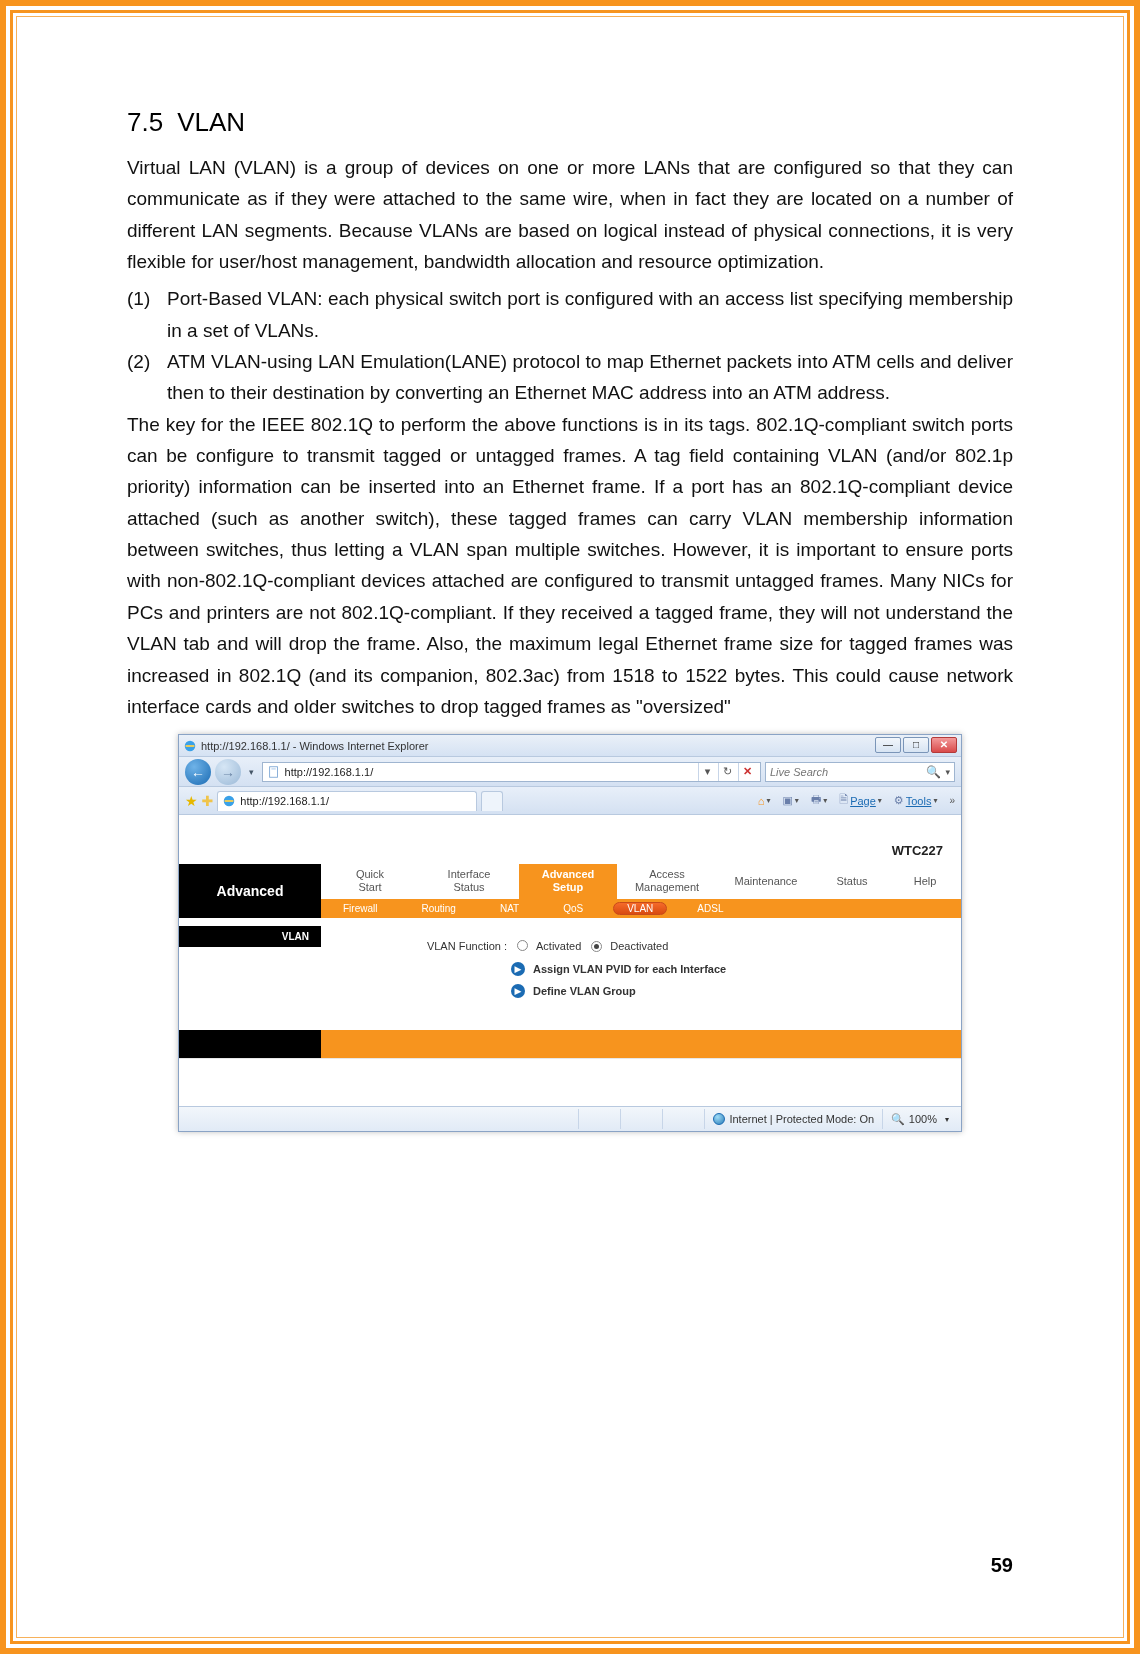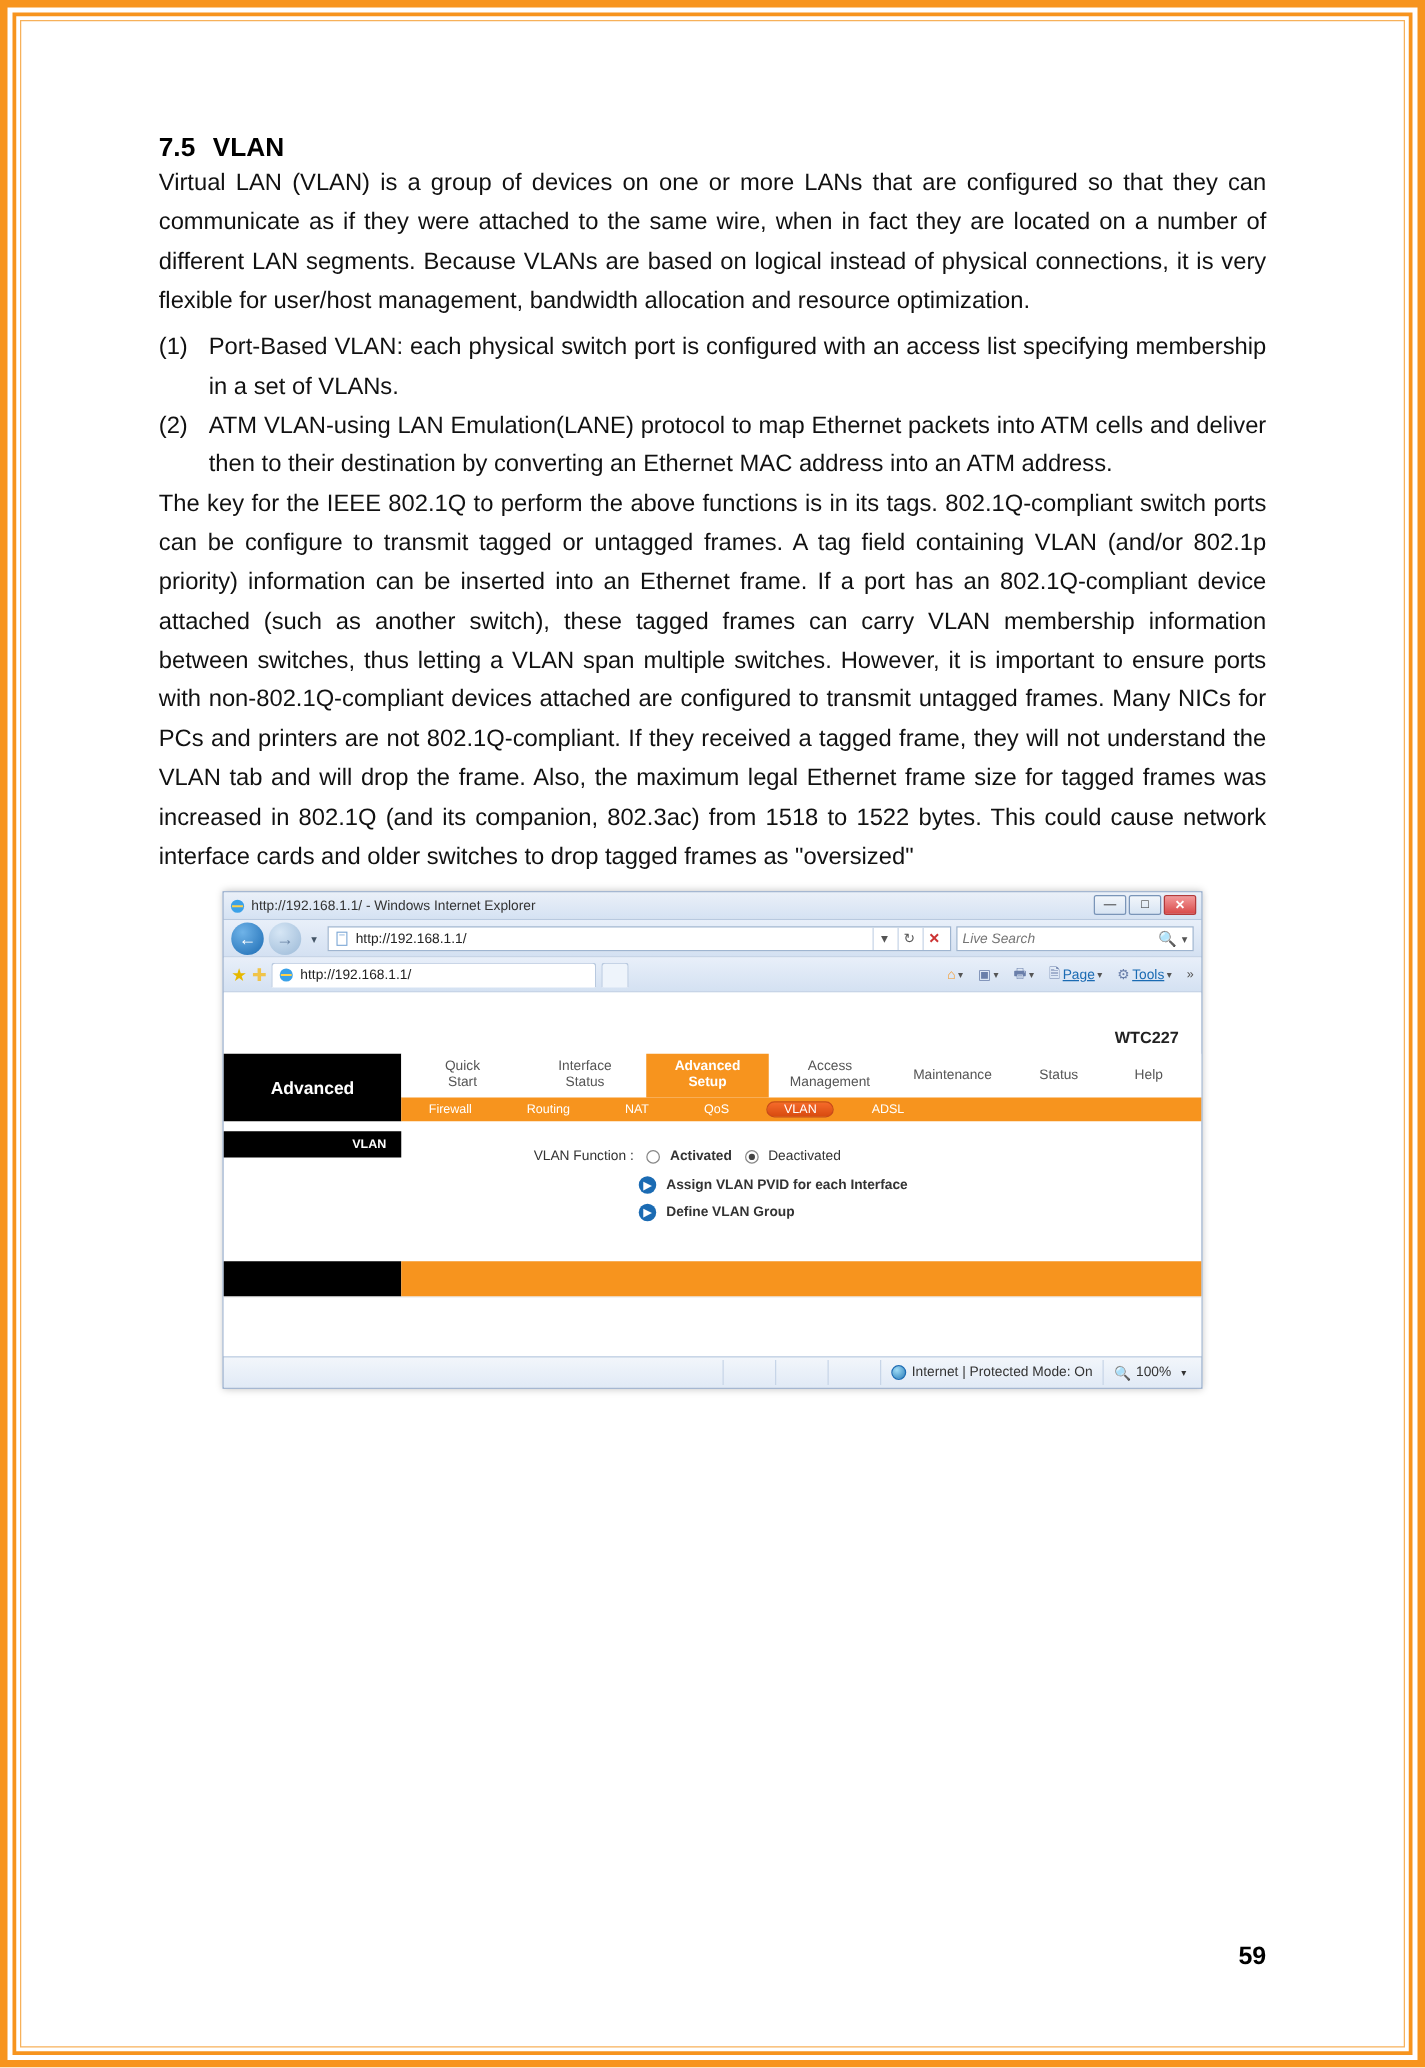--- a/index.html
+++ b/index.html
@@ -2,21 +2,21 @@
 <html><head>
 <meta charset="utf-8">
 <style>
   * { box-sizing: border-box; margin: 0; padding: 0; }
   html, body { width: 1140px; height: 1654px; }
   body { background: #fff; font-family: Arial, Helvetica, sans-serif; }
   .outer-border { width: 1140px; height: 1654px; border: 6px solid #f7941e; padding: 4px; }
   .mid-border   { width: 100%; height: 100%; border: 3px solid #f7941e; padding: 3px; }
   .inner-border { width: 100%; height: 100%; border: 1px solid #f7b15a; position: relative; padding: 90px 110px 60px 110px; }
   .page-number { position: absolute; right: 110px; bottom: 60px; font-weight: bold; font-size: 20px; color: #000; }
-  .heading { font-size: 21px; font-weight: bold; color: #000; }
+  .heading { font-size: 26px; font-weight: normal; color: #000; margin-bottom: 14px; }
   .heading .num { margin-right: 14px; }
   .body-text { font-size: 19px; line-height: 1.65; color: #111; text-align: justify; }
   .body-text p { margin-bottom: 6px; }
   .list-item { display: flex; font-size: 19px; line-height: 1.65; text-align: justify; }
   .list-item .marker { flex: 0 0 38px; }
   .list-item .txt { flex: 1; padding-left: 2px; }
   .screenshot-wrap { margin-top: 12px; display: flex; justify-content: center; }
   .ie-window { width: 784px; border: 1px solid #8aa3c5; box-shadow: 0 0 6px rgba(0,0,0,.25); background: #fff; font-size: 11px; color: #222; }
   .titlebar { height: 22px; background: linear-gradient(#eaf0f8,#d5e2f3); display: flex; align-items: center; padding: 0 4px; border-bottom: 1px solid #b8c9df; }
   .titlebar .ie-icon { width: 14px; height: 14px; margin-right: 4px; }
@@ -50,21 +50,21 @@
   .ie-icon-rss   { color:#6a7faa; }
   .ie-icon-print { color:#6a7faa; }
   .ie-icon-page  { color:#6a7faa; }
   .ie-icon-tools { color:#6a7faa; }
   .router-page { background:#fff; }
   .router-header { display:flex; justify-content:flex-end; padding: 28px 18px 6px 0; }
   .model { font-weight:bold; font-size:13px; color:#222; }
   .router-nav { display:flex; height:54px; }
   .router-nav-left { width:142px; background:#000; color:#fff; display:flex; align-items:center; justify-content:center; font-weight:bold; font-size:14px; }
   .router-nav-right { flex:1; display:flex; flex-direction:column; }
-  .router-tabs { flex:1; display:flex; background:#fff; }
+  .router-tabs { flex:1; display:flex; background:#fff;justify-content:space-between; }
   .rtab { flex-basis: 98px; display:flex; align-items:center; justify-content:center; text-align:center; font-size:11px; color:#555; padding:4px 2px; line-height:1.2; }
   .rtab.active { background:#f7941e; color:#fff; font-weight:bold; }
   .rtab.narrow { flex-basis:72px; }
   .router-subtabs { height:22px; background:#f7941e; display:flex; }
   .stab { color:#fff; font-size:10px; padding:0 22px; height:100%; display:flex; align-items:center; }
   .stab.active { position:relative; }
   .stab.active .pill { position:absolute; left:8px; right:8px; top:3px; bottom:3px; border:1px solid #c74a1a; border-radius:8px; background: linear-gradient(#f56a2a,#d84b10); z-index:0; }
   .stab.active span { position:relative; z-index:1; }
   .router-body { display:flex; }
   .router-body-left { width:142px; }
@@ -234,21 +234,21 @@
           </div>
         </div>
 
         <div class="router-body">
           <div class="router-body-left">
             <div class="vlan-label">VLAN</div>
           </div>
           <div class="router-body-right">
             <div class="form-row">
               <div class="form-label">VLAN Function :</div>
-              <label style="display:flex;align-items:flex-end;gap:4px;font-weight:bold;">
+              <label style="display:flex;align-items:flex-start;gap:4px;">
                 <span class="radio-fake"></span>
                 <span>Activated</span>
               </label>
               <label style="display:flex;align-items:center;gap:4px;text-align:right;">
                 <span class="radio-fake sel"></span>
                 <span>Deactivated</span>
               </label>
             </div>
             <div class="bullet-link">
               <div class="bullet">▶</div>

